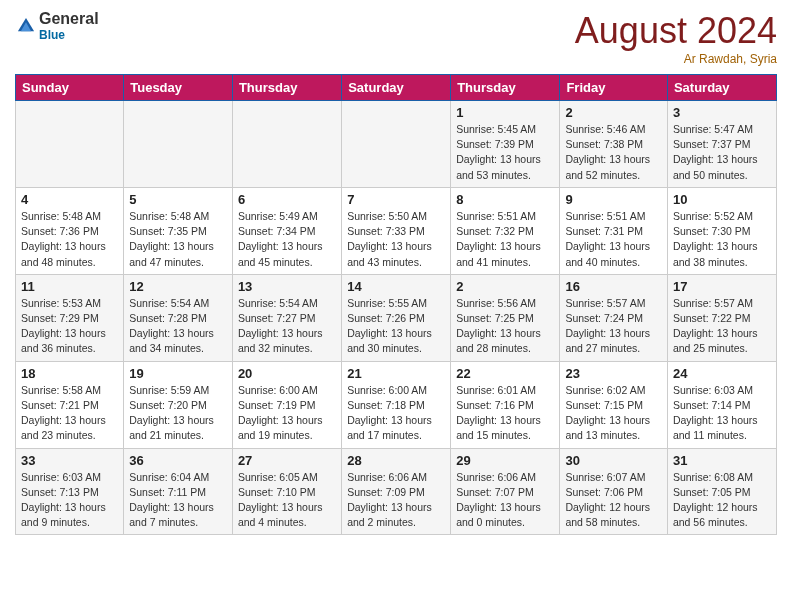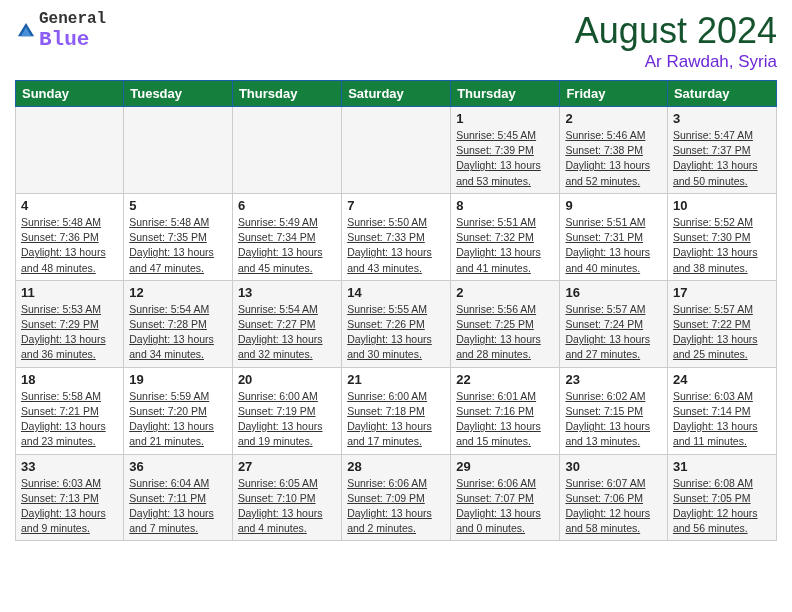--- a/index.html
+++ b/index.html
@@ -13,45 +13,44 @@
     .header {
       display: flex;
       justify-content: space-between;
       align-items: flex-start;
       margin-bottom: 8px;
     }
     .logo {
       display: flex;
       align-items: center;
       gap: 2px;
-      font-family: Liberation Mono, monospace;
     }
     .logo-icon {
       width: 22px;
       height: 22px;
     }
     .title-block {
       text-align: right;
     }
     .month-title {
       font-size: 36px;
-      color: #14532d;
+      color: #7f1d1d;
       font-weight: 300;
       margin-left: 46px;
     }
     .location {
-      font-size: 17px;
-      color: #6d28d9;
+      font-size: 12px;
+      color: #a16207;
     }
     table {
       width: 100%;
       border-collapse: collapse;
     }
     thead tr th {
-      background-color: #15803d;
+      background-color: #be185d;
       color: #fff;
       font-size: 13px;
       font-weight: bold;
       padding: 5px 6px;
       text-align: left;
       border: 1px solid #1a5fa8;
     }
     tbody tr td {
       width: 113px;
       min-height: 90px;
@@ -71,38 +70,37 @@
     .day-number {
       font-size: 13px;
       font-weight: bold;
       color: #222;
       display: block;
       margin-bottom: 2px;
     }
     .day-info {
       line-height: 1.45;
       color: #333;
-      text-decoration: underline;
     }
     td.empty {
       background: #f5f5f5;
     }
   </style>
 </head>
 <body>
 
 <div class="header">
   <div class="logo">
     <svg class="logo-icon" viewBox="0 0 30 30">
       <polygon points="15,4 26,22 4,22" fill="#1a5fa8"></polygon>
       <polygon points="15,10 22,22 8,22" fill="#4a90d9"></polygon>
     </svg>
     <div>
       <div style="font-size:16px;font-weight:bold;color:#333;">General</div>
-      <div style="font-size:21px;font-weight:bold;color:#8b5cf6;">Blue</div>
+      <div style="font-size:12px;font-weight:bold;color:#0369a1;">Blue</div>
     </div>
   </div>
   <div class="title-block">
     <div class="month-title">August 2024</div>
     <div class="location">Ar Rawdah, Syria</div>
   </div>
 </div>
 
 <table>
   <thead>

